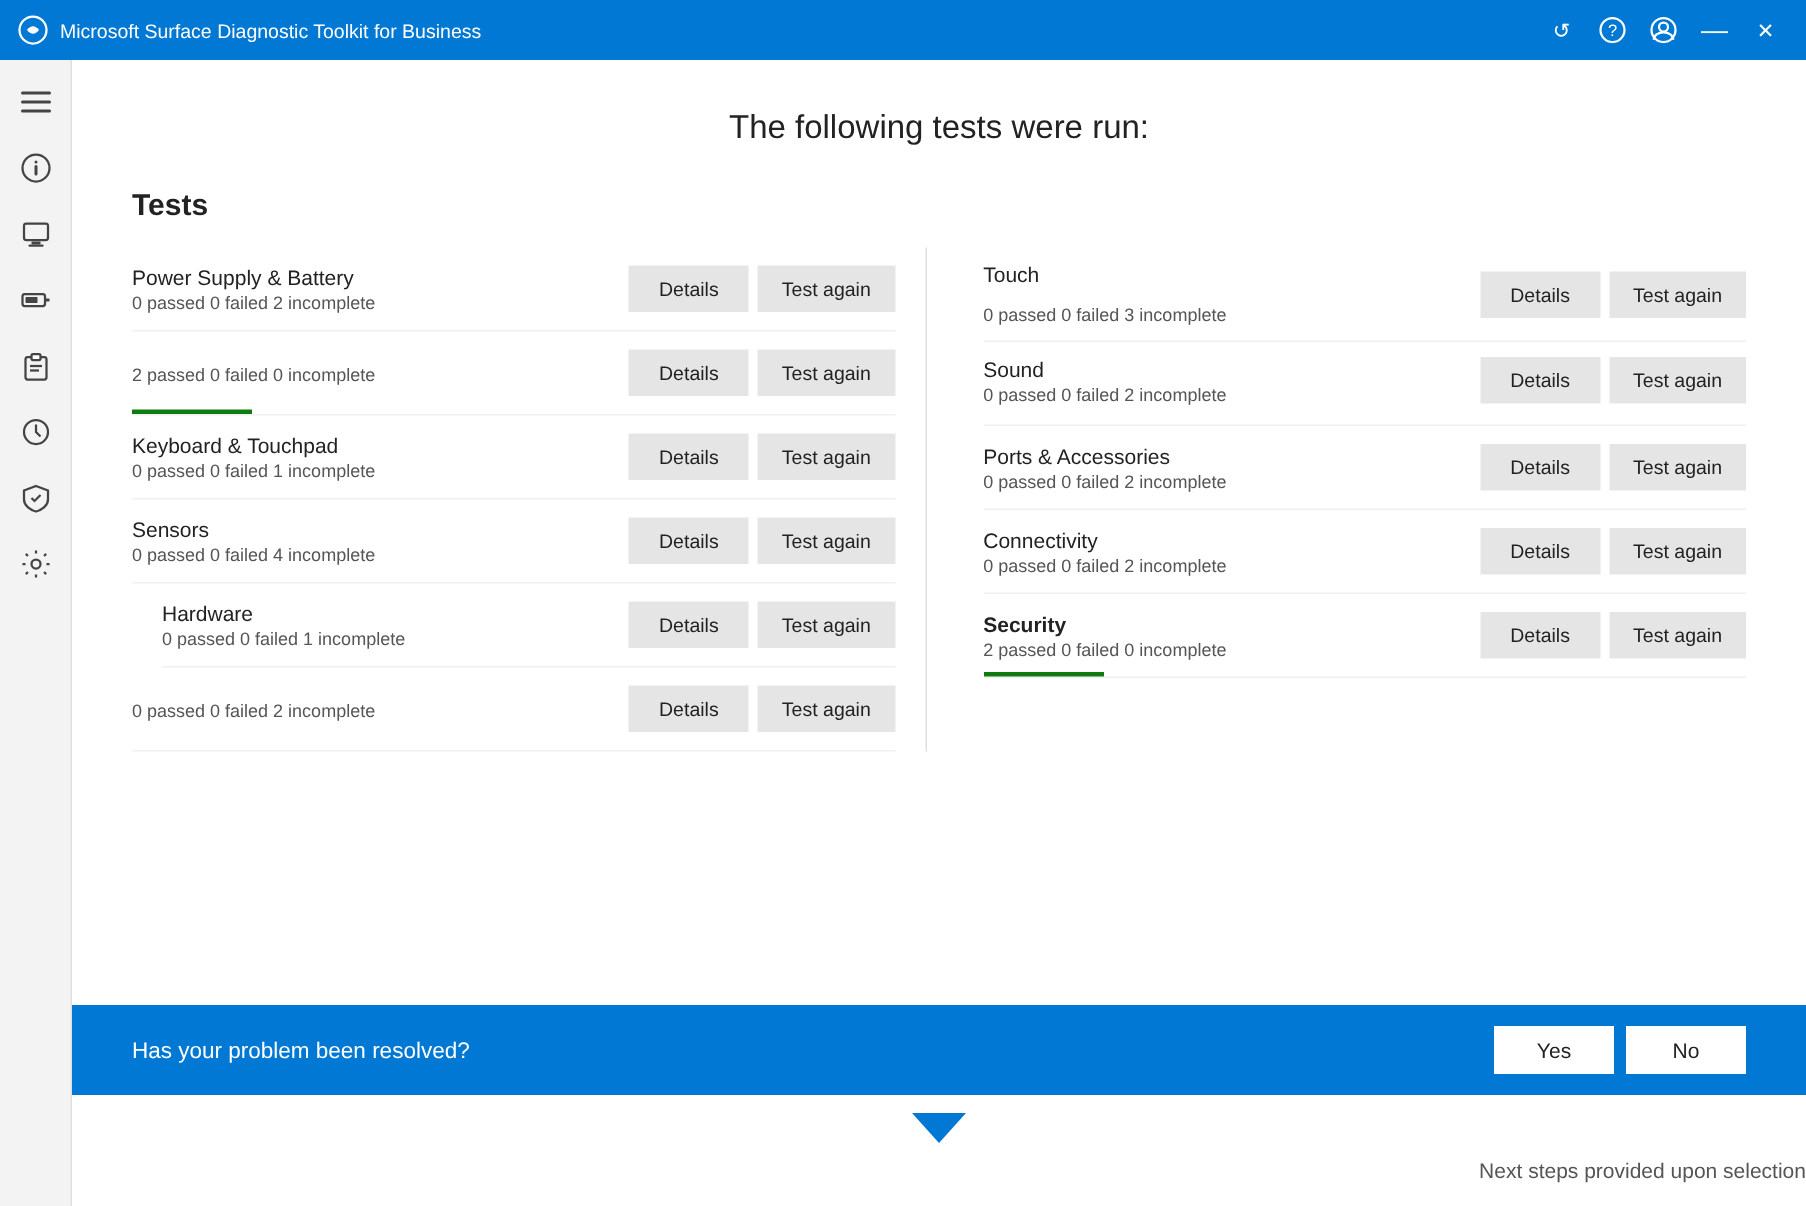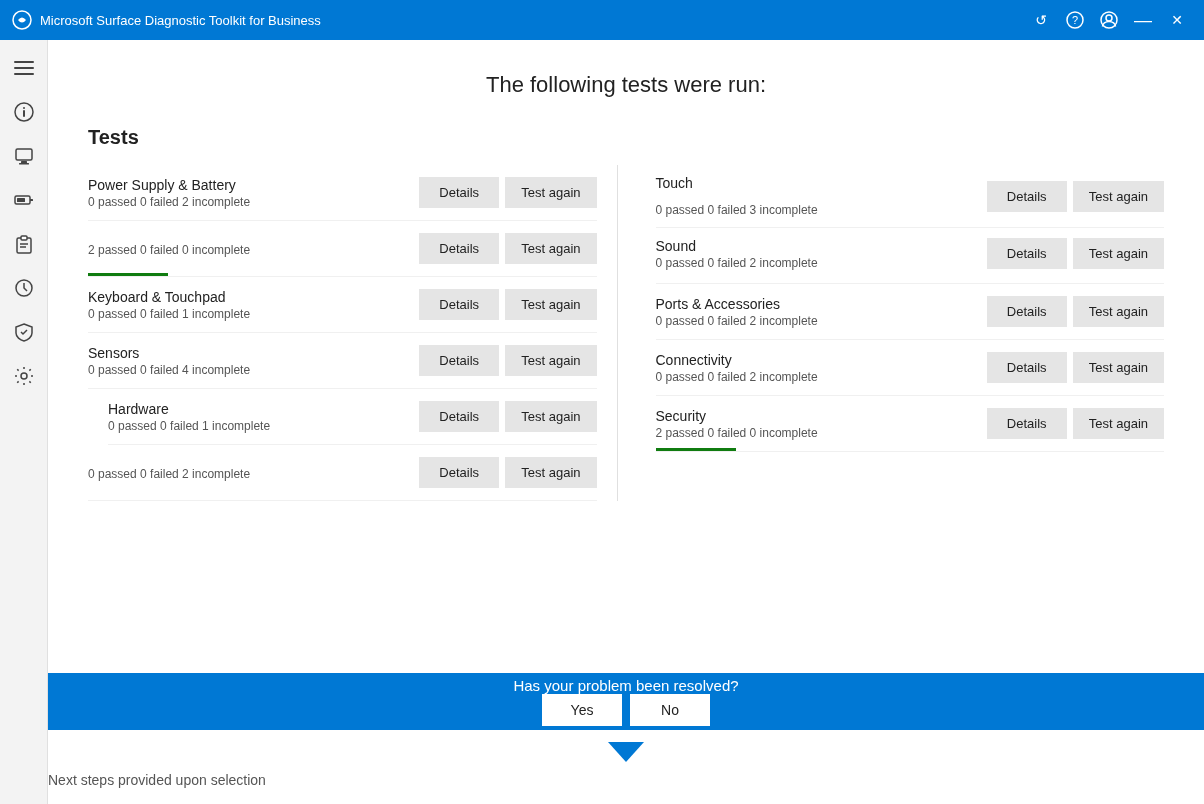--- a/index.html
+++ b/index.html
@@ -109,25 +109,24 @@
       padding: 8px 16px;
       font-size: 13px;
       cursor: pointer;
       color: #222;
       min-width: 80px;
     }
 
     
     .resolution-bar {
       background: #0078d4;
-      padding: 4px 40px;
+      padding: 14px 40px;
       display: flex;
       align-items: center;
       justify-content: space-between;
-      flex-direction: column;
     }
 
     .resolution-question {
       color: white;
       font-size: 15px;
     }
 
     .resolution-buttons {
       display: flex;
       gap: 8px;
@@ -139,21 +138,21 @@
       padding: 8px 24px;
       font-size: 14px;
       cursor: pointer;
       color: #222;
       min-width: 80px;
     }
 
     
     .next-steps-area {
       background: white;
-      text-align: left;
+      text-align: right;
       padding: 12px 0 16px 0;
     }
 
     .arrow-down {
       width: 0;
       height: 0;
       border-left: 18px solid transparent;
       border-right: 18px solid transparent;
       border-top: 20px solid #0078d4;
       margin: 0 auto 10px auto;
@@ -365,21 +364,21 @@
                   <div style="font-size: 12px; color: rgb(85, 85, 85); margin-top: 2px;">0 passed  0 failed  2 incomplete</div>
                 </div>
                 <div style="display: flex; gap: 6px; margin-left: 10px;">
                   <button class="btn-action">Details</button>
                   <button class="btn-action">Test again</button>
                 </div>
               </div>
               <div style="display: flex; align-items: center; padding: 10px 0px; border-bottom: 1px solid rgb(240, 240, 240); position: relative; min-height: 56px;">
                 <div style="position: absolute; bottom: 0px; left: 0px; width: 80px; height: 3px; background: rgb(16, 124, 16);"></div>
                 <div style="flex: 1 1 0%;">
-                  <div style="font-size: 14px; font-weight: 400; color: rgb(34, 34, 34);">Security</div>
+                  <div style="font-size: 14px; font-weight: 700; color: rgb(34, 34, 34);">Security</div>
                   <div style="font-size: 12px; color: rgb(85, 85, 85); margin-top: 2px;">2 passed  0 failed  0 incomplete</div>
                 </div>
                 <div style="display: flex; gap: 6px; margin-left: 10px;">
                   <button class="btn-action">Details</button>
                   <button class="btn-action">Test again</button>
                 </div>
               </div>
             </div>
         </div>
       </div>

